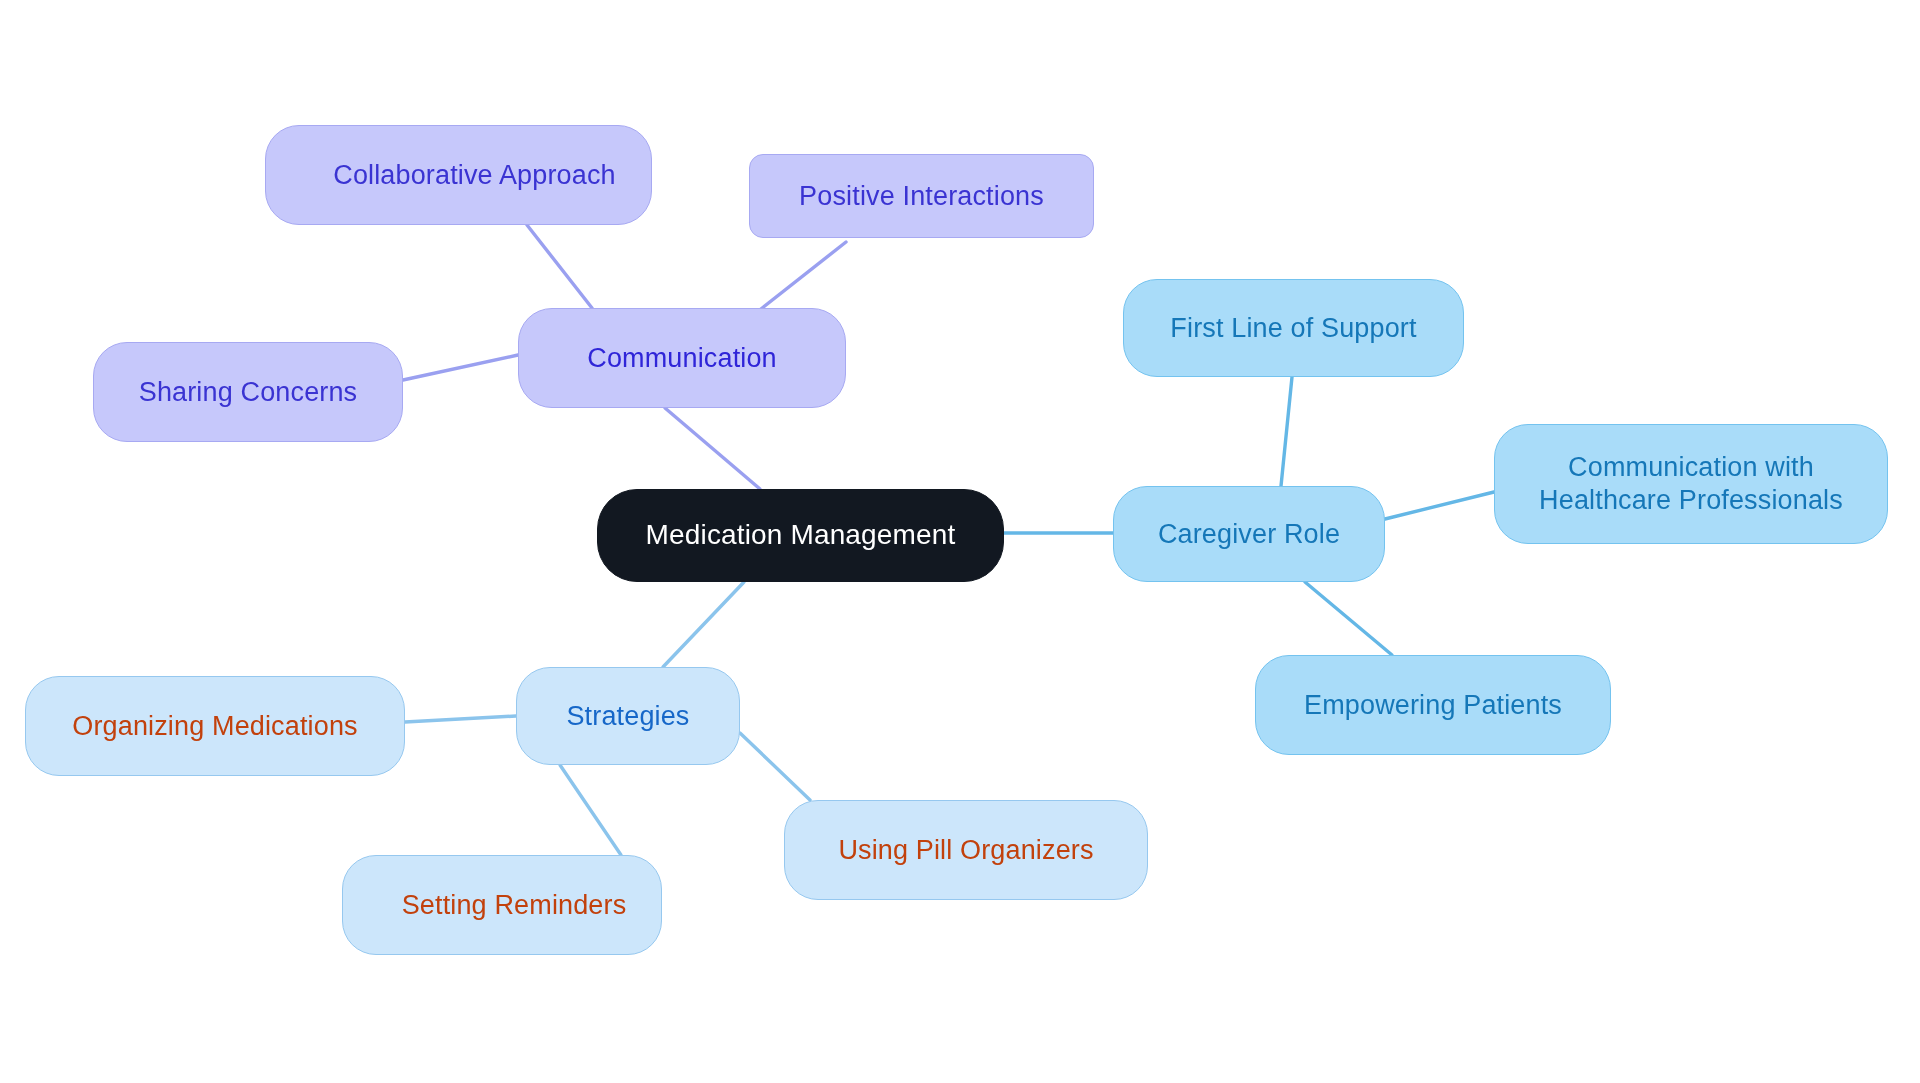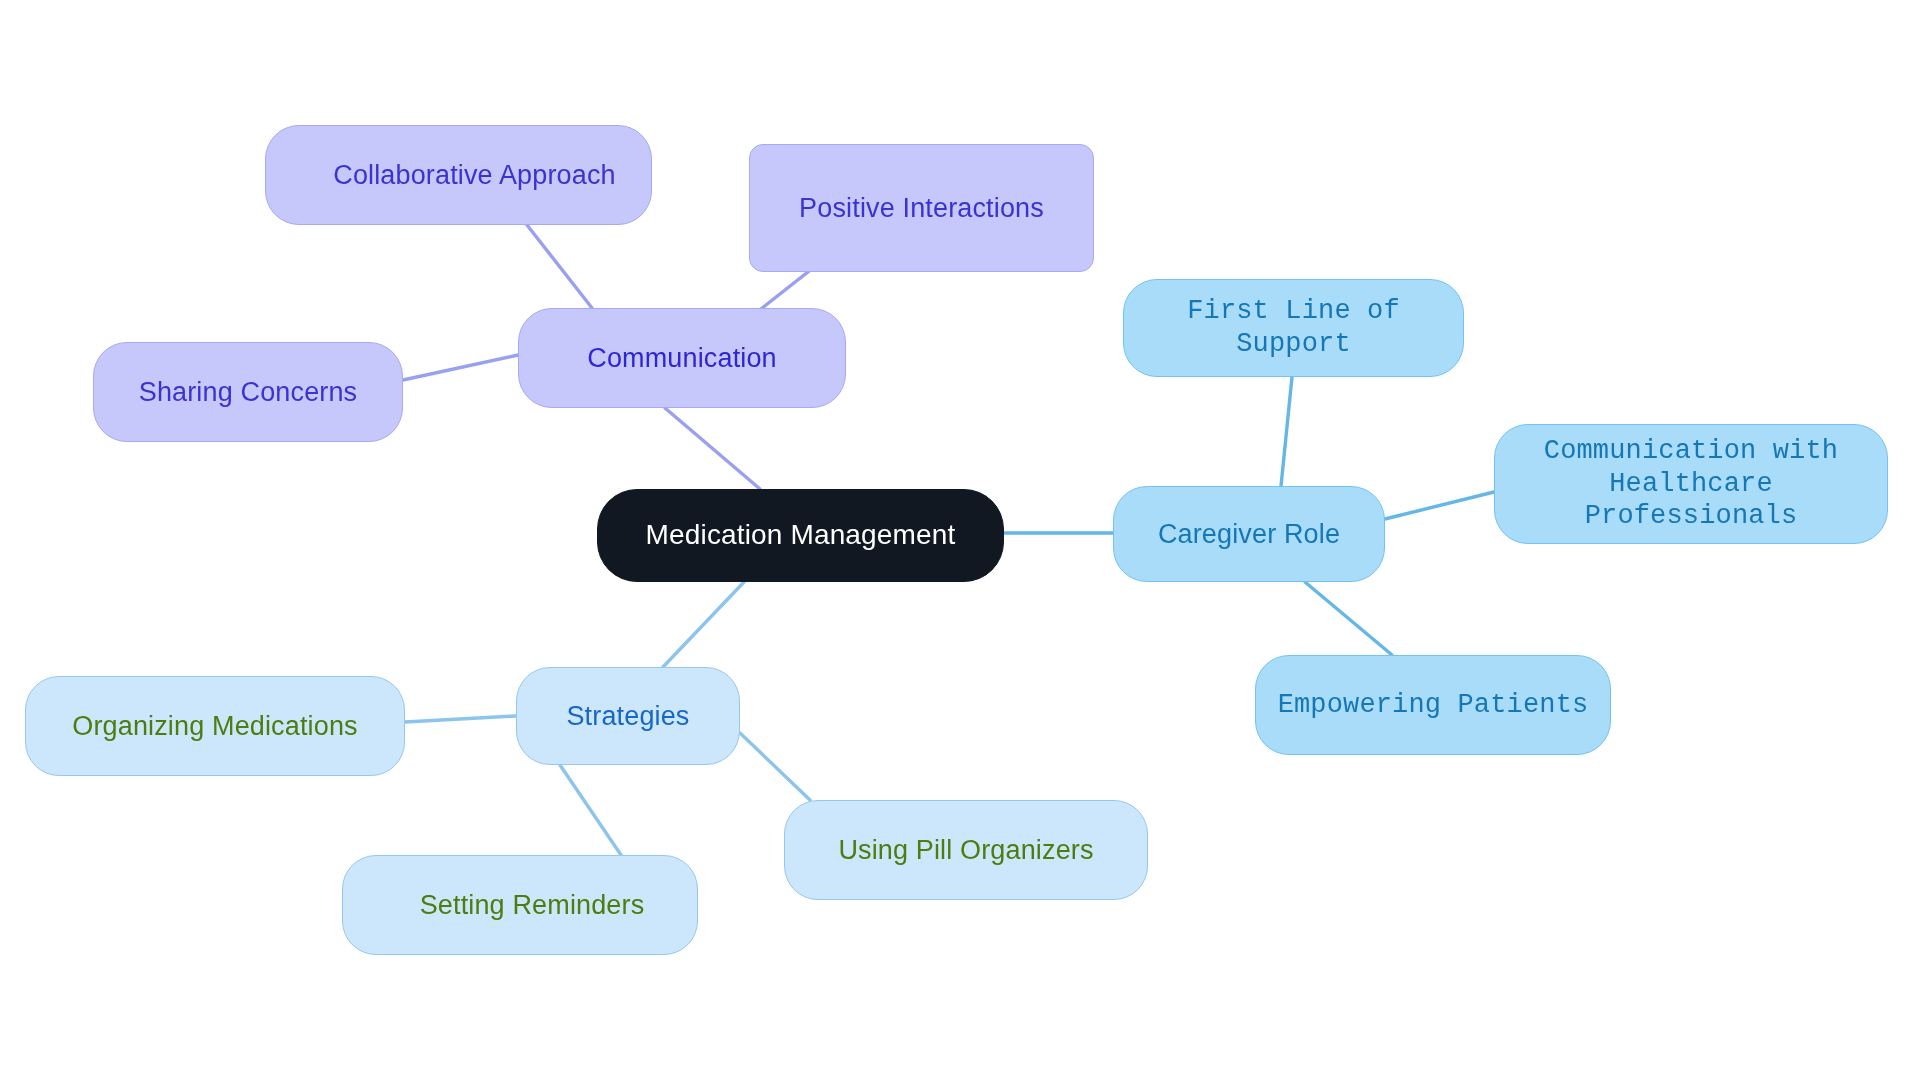--- a/index.html
+++ b/index.html
@@ -32,27 +32,27 @@
   .node.purple-branch{
     background:#c6c8fb;border-color:#a7a9f2;color:#2f25d8;font-size:27px;
   }
   .node.purple-leaf{
     background:#c6c8fb;border-color:#a7a9f2;color:#3a33d2;font-size:27px;
   }
   .node.sky-branch{
     background:#a9dcf9;border-color:#74c3ef;color:#1577b8;font-size:27px;
   }
   .node.sky-leaf{
-    background:#a9dcf9;border-color:#74c3ef;color:#1577b8;font-size:27px;font-family:Liberation Mono, monospace;
+    background:#a9dcf9;border-color:#74c3ef;color:#1577b8;font-size:27px;
   }
   .node.lblue-branch{
     background:#cce6fb;border-color:#96c8ef;color:#1667c8;font-size:27px;text-align:right;
   }
   .node.lblue-leaf{
-    background:#cce6fb;border-color:#96c8ef;color:#4d7c0f;font-size:27px;
+    background:#cce6fb;border-color:#96c8ef;color:#c2410c;font-size:27px;
   }
 </style>
 </head>
 <body>
 
 <div id="canvas">
   <svg id="edges" viewBox="0 0 1920 1083" preserveAspectRatio="none">
       <line x1="760" y1="489" x2="665" y2="408" stroke="#9aa0f0" stroke-width="3.4" stroke-linecap="round"></line>
       <line x1="592" y1="308" x2="527" y2="225" stroke="#9aa0f0" stroke-width="3.4" stroke-linecap="round"></line>
       <line x1="752" y1="316" x2="846" y2="242" stroke="#9aa0f0" stroke-width="3.4" stroke-linecap="round"></line>
@@ -63,25 +63,25 @@
       <line x1="1305" y1="582" x2="1392" y2="655" stroke="#64b7e6" stroke-width="3.4" stroke-linecap="round"></line>
       <line x1="744" y1="582" x2="663" y2="667" stroke="#8bc4ec" stroke-width="3.4" stroke-linecap="round"></line>
       <line x1="516" y1="716" x2="405" y2="722" stroke="#8bc4ec" stroke-width="3.4" stroke-linecap="round"></line>
       <line x1="560" y1="765" x2="621" y2="855" stroke="#8bc4ec" stroke-width="3.4" stroke-linecap="round"></line>
       <line x1="740" y1="733" x2="810" y2="800" stroke="#8bc4ec" stroke-width="3.4" stroke-linecap="round"></line>
     </svg>
   <div id="nodes">
       <div class="node root" style="left: 597px; top: 489px; width: 407px; height: 93px;">Medication Management</div>
       <div class="node purple-branch" style="left: 518px; top: 308px; width: 328px; height: 100px;">Communication</div>
       <div class="node purple-leaf" style="left: 265px; top: 125px; width: 387px; height: 100px; padding-left: 32px;">Collaborative Approach</div>
-      <div class="node purple-leaf" style="left: 749px; top: 144px; width: 345px; height: 128px; border-radius: 14px;">Positive Interactions</div>
+      <div class="node purple-leaf" style="left: 749px; top: 154px; width: 345px; height: 84px; border-radius: 14px;">Positive Interactions</div>
       <div class="node purple-leaf" style="left: 93px; top: 342px; width: 310px; height: 100px;">Sharing Concerns</div>
       <div class="node sky-branch" style="left: 1113px; top: 486px; width: 272px; height: 96px;">Caregiver Role</div>
       <div class="node sky-leaf" style="left: 1123px; top: 279px; width: 341px; height: 98px;">First Line of Support</div>
       <div class="node sky-leaf" style="left: 1494px; top: 424px; width: 394px; height: 120px;">Communication with
 Healthcare Professionals</div>
       <div class="node sky-leaf" style="left: 1255px; top: 655px; width: 356px; height: 100px;">Empowering Patients</div>
       <div class="node lblue-branch" style="left: 516px; top: 667px; width: 224px; height: 98px;">Strategies</div>
       <div class="node lblue-leaf" style="left: 25px; top: 676px; width: 380px; height: 100px;">Organizing Medications</div>
-      <div class="node lblue-leaf" style="left: 342px; top: 855px; width: 356px; height: 100px; padding-left: 24px;">Setting Reminders</div>
+      <div class="node lblue-leaf" style="left: 342px; top: 855px; width: 320px; height: 100px; padding-left: 24px;">Setting Reminders</div>
       <div class="node lblue-leaf" style="left: 784px; top: 800px; width: 364px; height: 100px;">Using Pill Organizers</div>
     </div>
 </div>
 
 </body></html>

